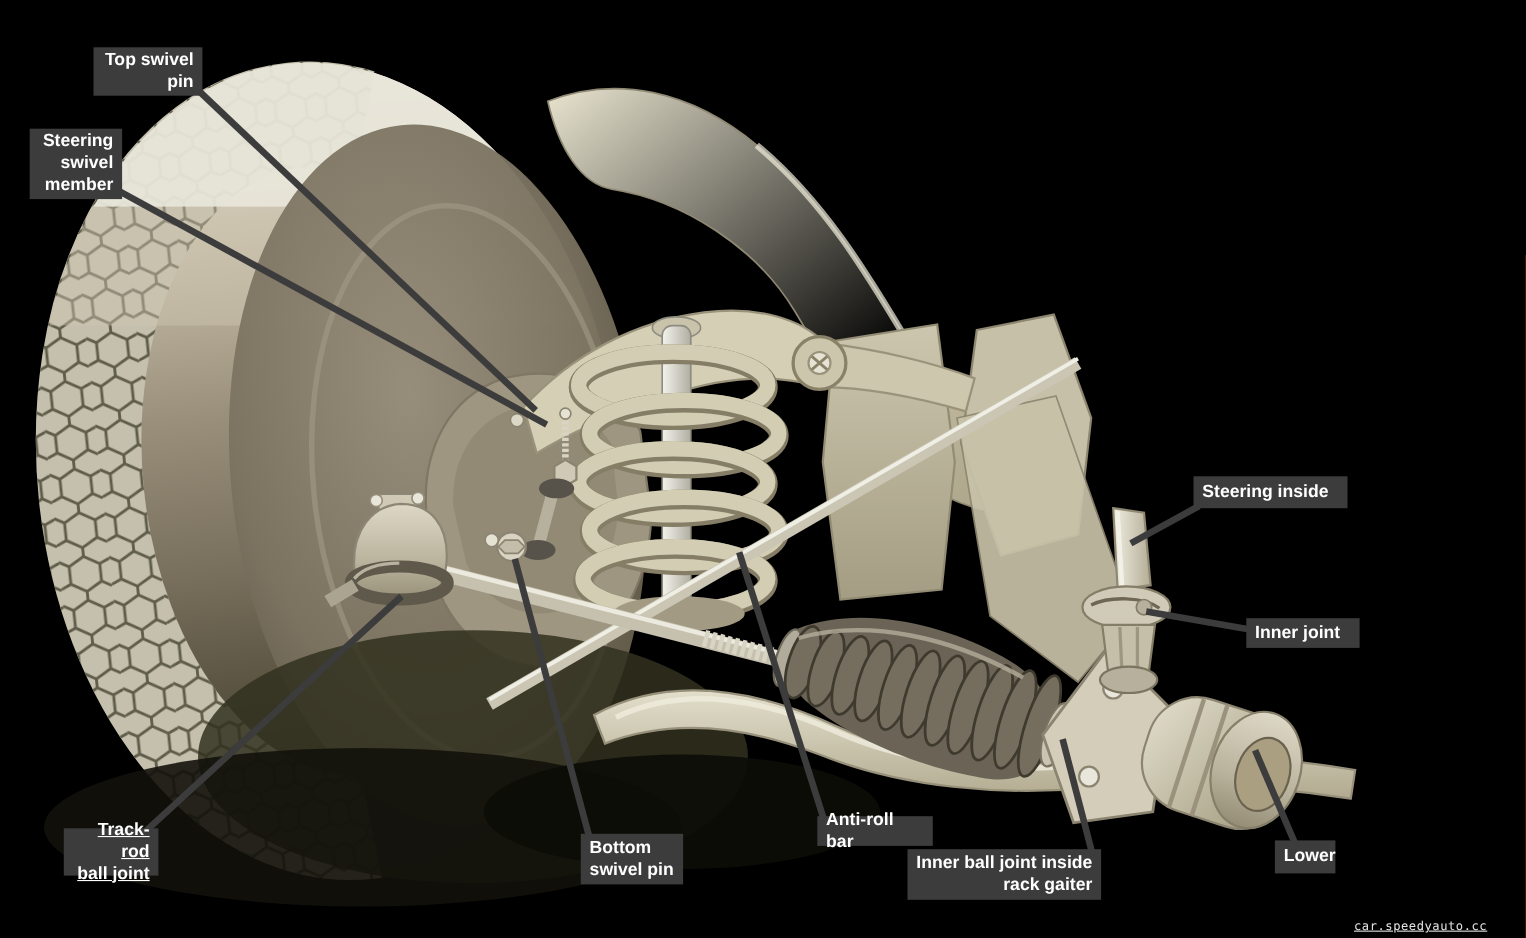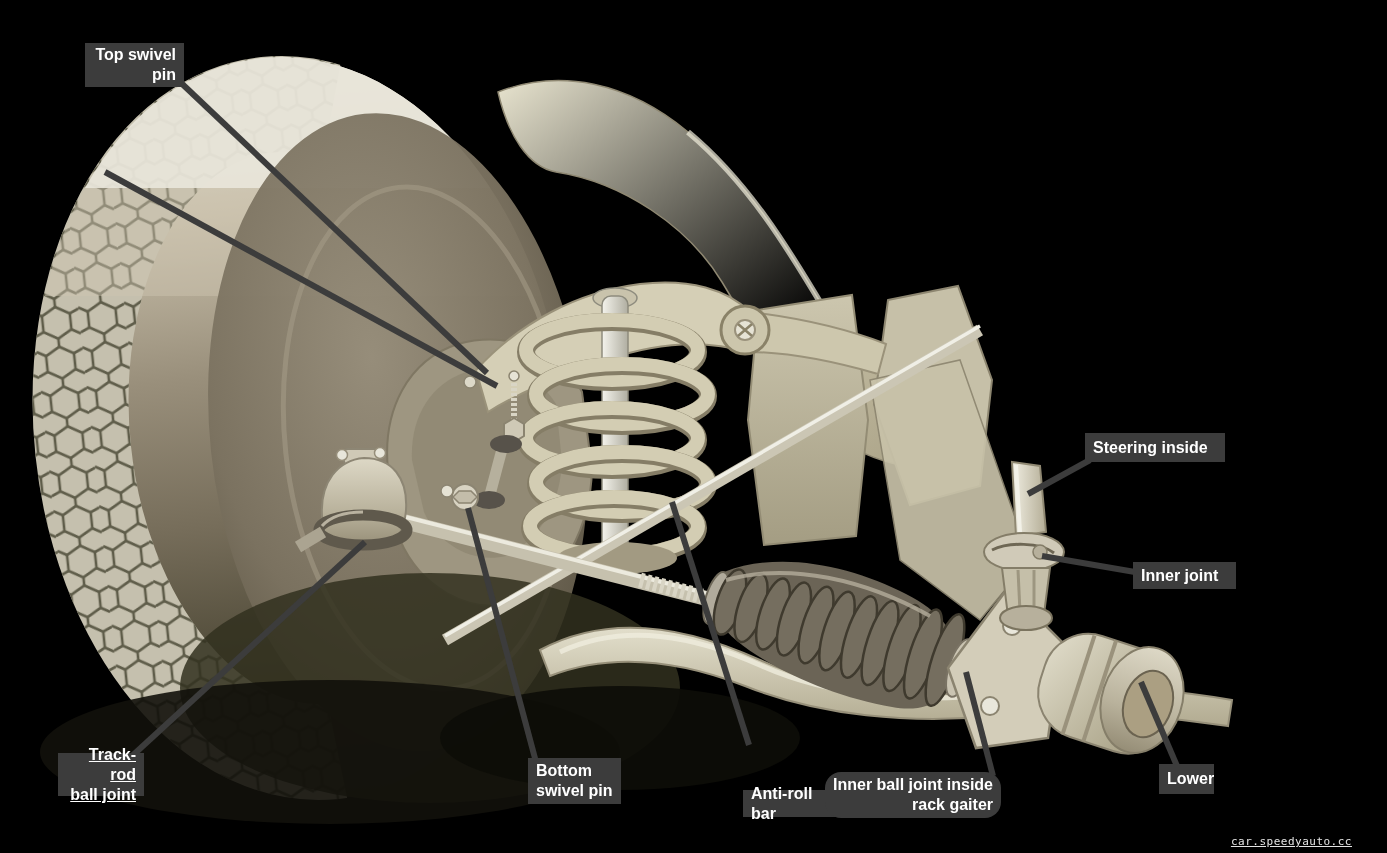--- a/index.html
+++ b/index.html
@@ -273,32 +273,35 @@
       <line x1="536" y1="762" x2="468" y2="508"></line>
       <line x1="749" y1="745" x2="672" y2="502"></line>
       <line x1="993" y1="776" x2="966" y2="672"></line>
       <line x1="1177" y1="766" x2="1141" y2="682"></line>
     </g>
   </svg>
 
   <div class="label right" style="left:85px;top:43px;width:99px;height:44px;">Top swivel
 pin</div>
 
+  <div class="label right" style="left:27px;top:117px;width:84px;height:64px;">Steering
+swivel
+member</div>
 
   <div class="label" style="left:1085px;top:433px;width:140px;height:29px;">Steering inside</div>
 
   <div class="label" style="left:1133px;top:562px;width:103px;height:27px;">Inner joint</div>
 
   <div class="label right" style="left:58px;top:753px;width:86px;height:43px;text-decoration:underline;">Track-rod
 ball joint</div>
 
   <div class="label" style="left:528px;top:758px;width:93px;height:46px;">Bottom
 swivel pin</div>
 
-  <div class="label" style="left:743px;top:742px;width:105px;height:27px;margin-top:48px;">Anti-roll bar</div>
-
-  <div class="label right" style="left:825px;top:772px;width:176px;height:46px;border-radius:16px;">Inner ball joint inside
+  <div class="label" style="left:743px;top:742px;width:105px;height:27px;">Anti-roll bar</div>
+
+  <div class="label right" style="left:825px;top:772px;width:176px;height:46px;">Inner ball joint inside
 rack gaiter</div>
 
   <div class="label" style="left:1159px;top:764px;width:55px;height:30px;">Lower</div>
 
   <div id="watermark">car.speedyauto.cc</div>
 </div>
 
 </body></html>

